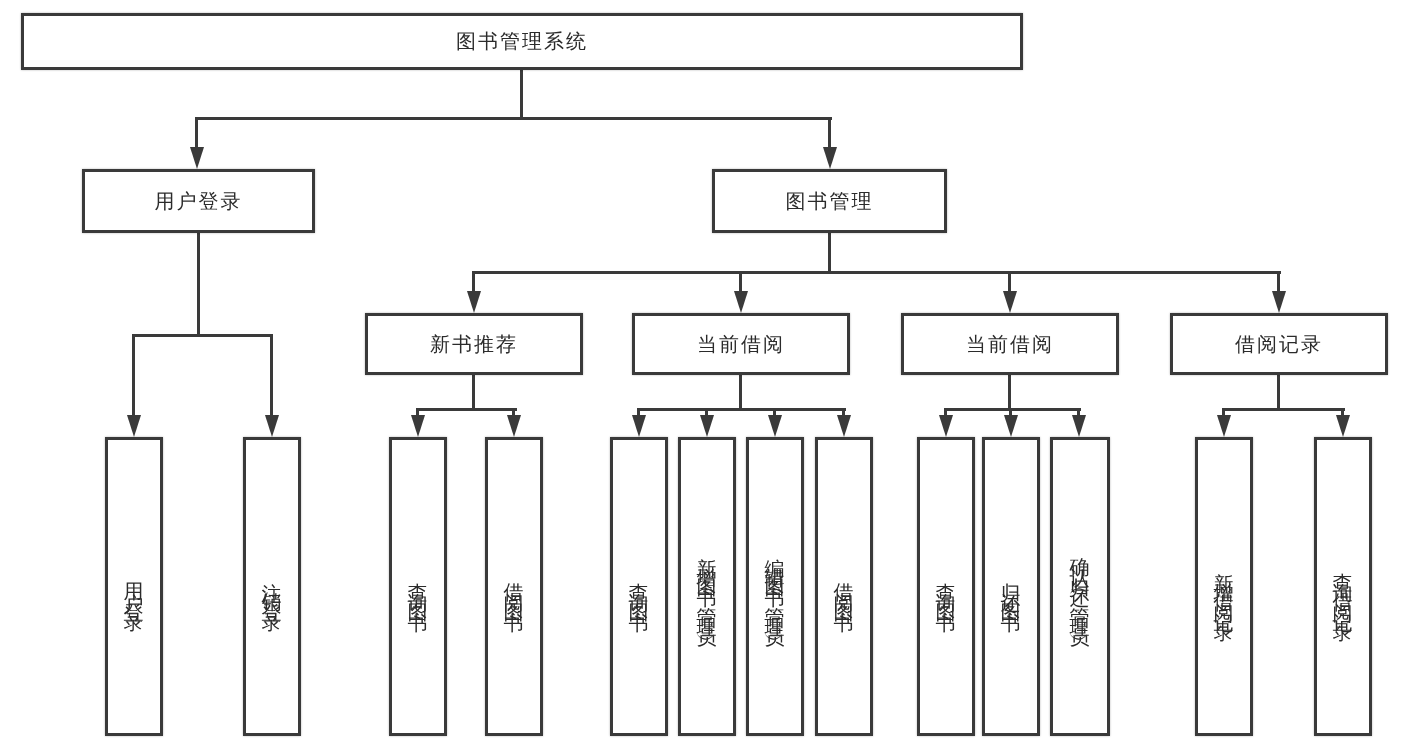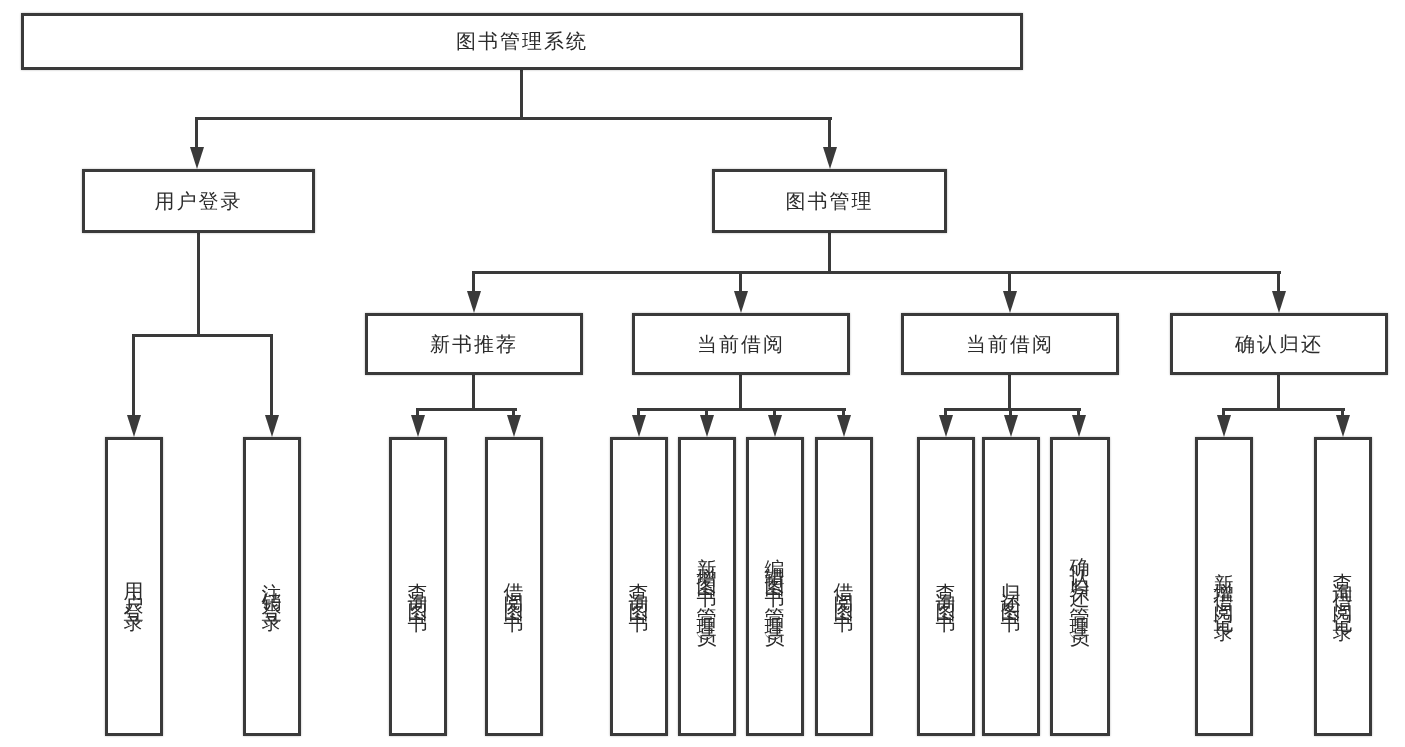--- a/index.html
+++ b/index.html
@@ -86,21 +86,21 @@
   <div class="box" style="left:365px;top:313px;width:218px;height:62px;">
     <span>新书推荐</span>
   </div>
   <div class="box" style="left:632px;top:313px;width:218px;height:62px;">
     <span>当前借阅</span>
   </div>
   <div class="box" style="left:901px;top:313px;width:218px;height:62px;">
     <span>当前借阅</span>
   </div>
   <div class="box" style="left:1170px;top:313px;width:218px;height:62px;">
-    <span>确认归还</span>
+    <span>借阅记录</span>
   </div>
 
   <div class="v" style="left:472px;top:375px;height:36px;"></div>
   <div class="h" style="left:416px;top:408px;width:101px;"></div>
   <div class="v" style="left:416px;top:408px;height:12px;"></div>
   <div class="arrow" style="left:411px;top:415px;"></div>
   <div class="v" style="left:512px;top:408px;height:12px;"></div>
   <div class="arrow" style="left:507px;top:415px;"></div>
 
   <div class="v" style="left:739px;top:375px;height:36px;"></div>

